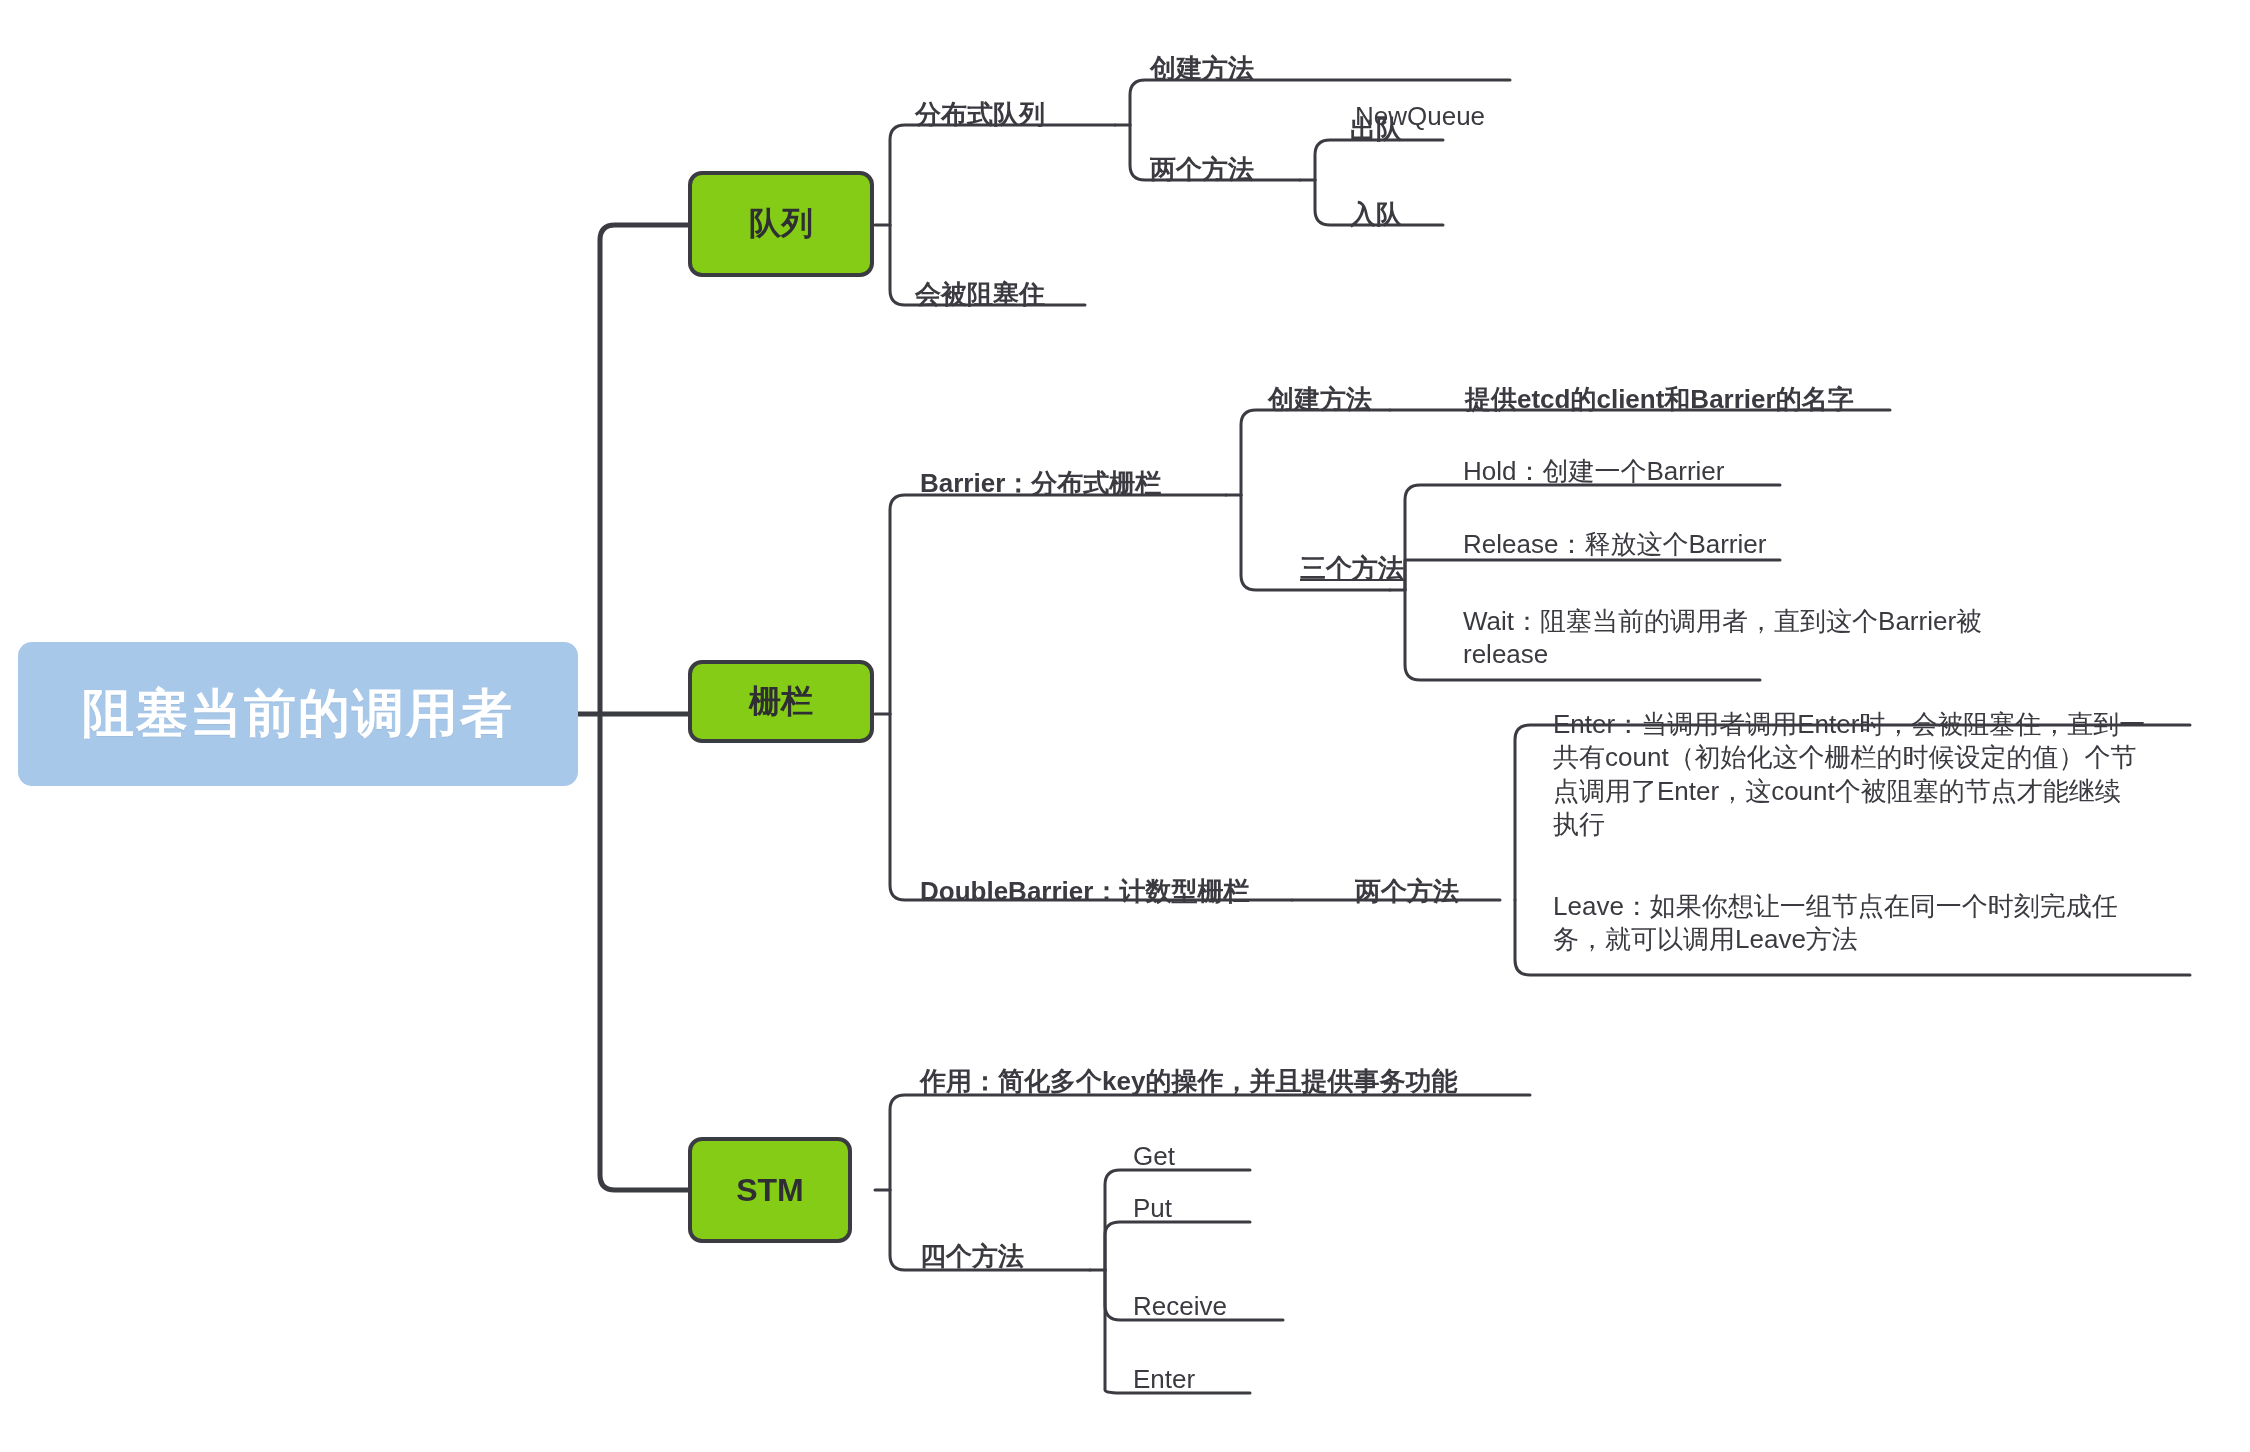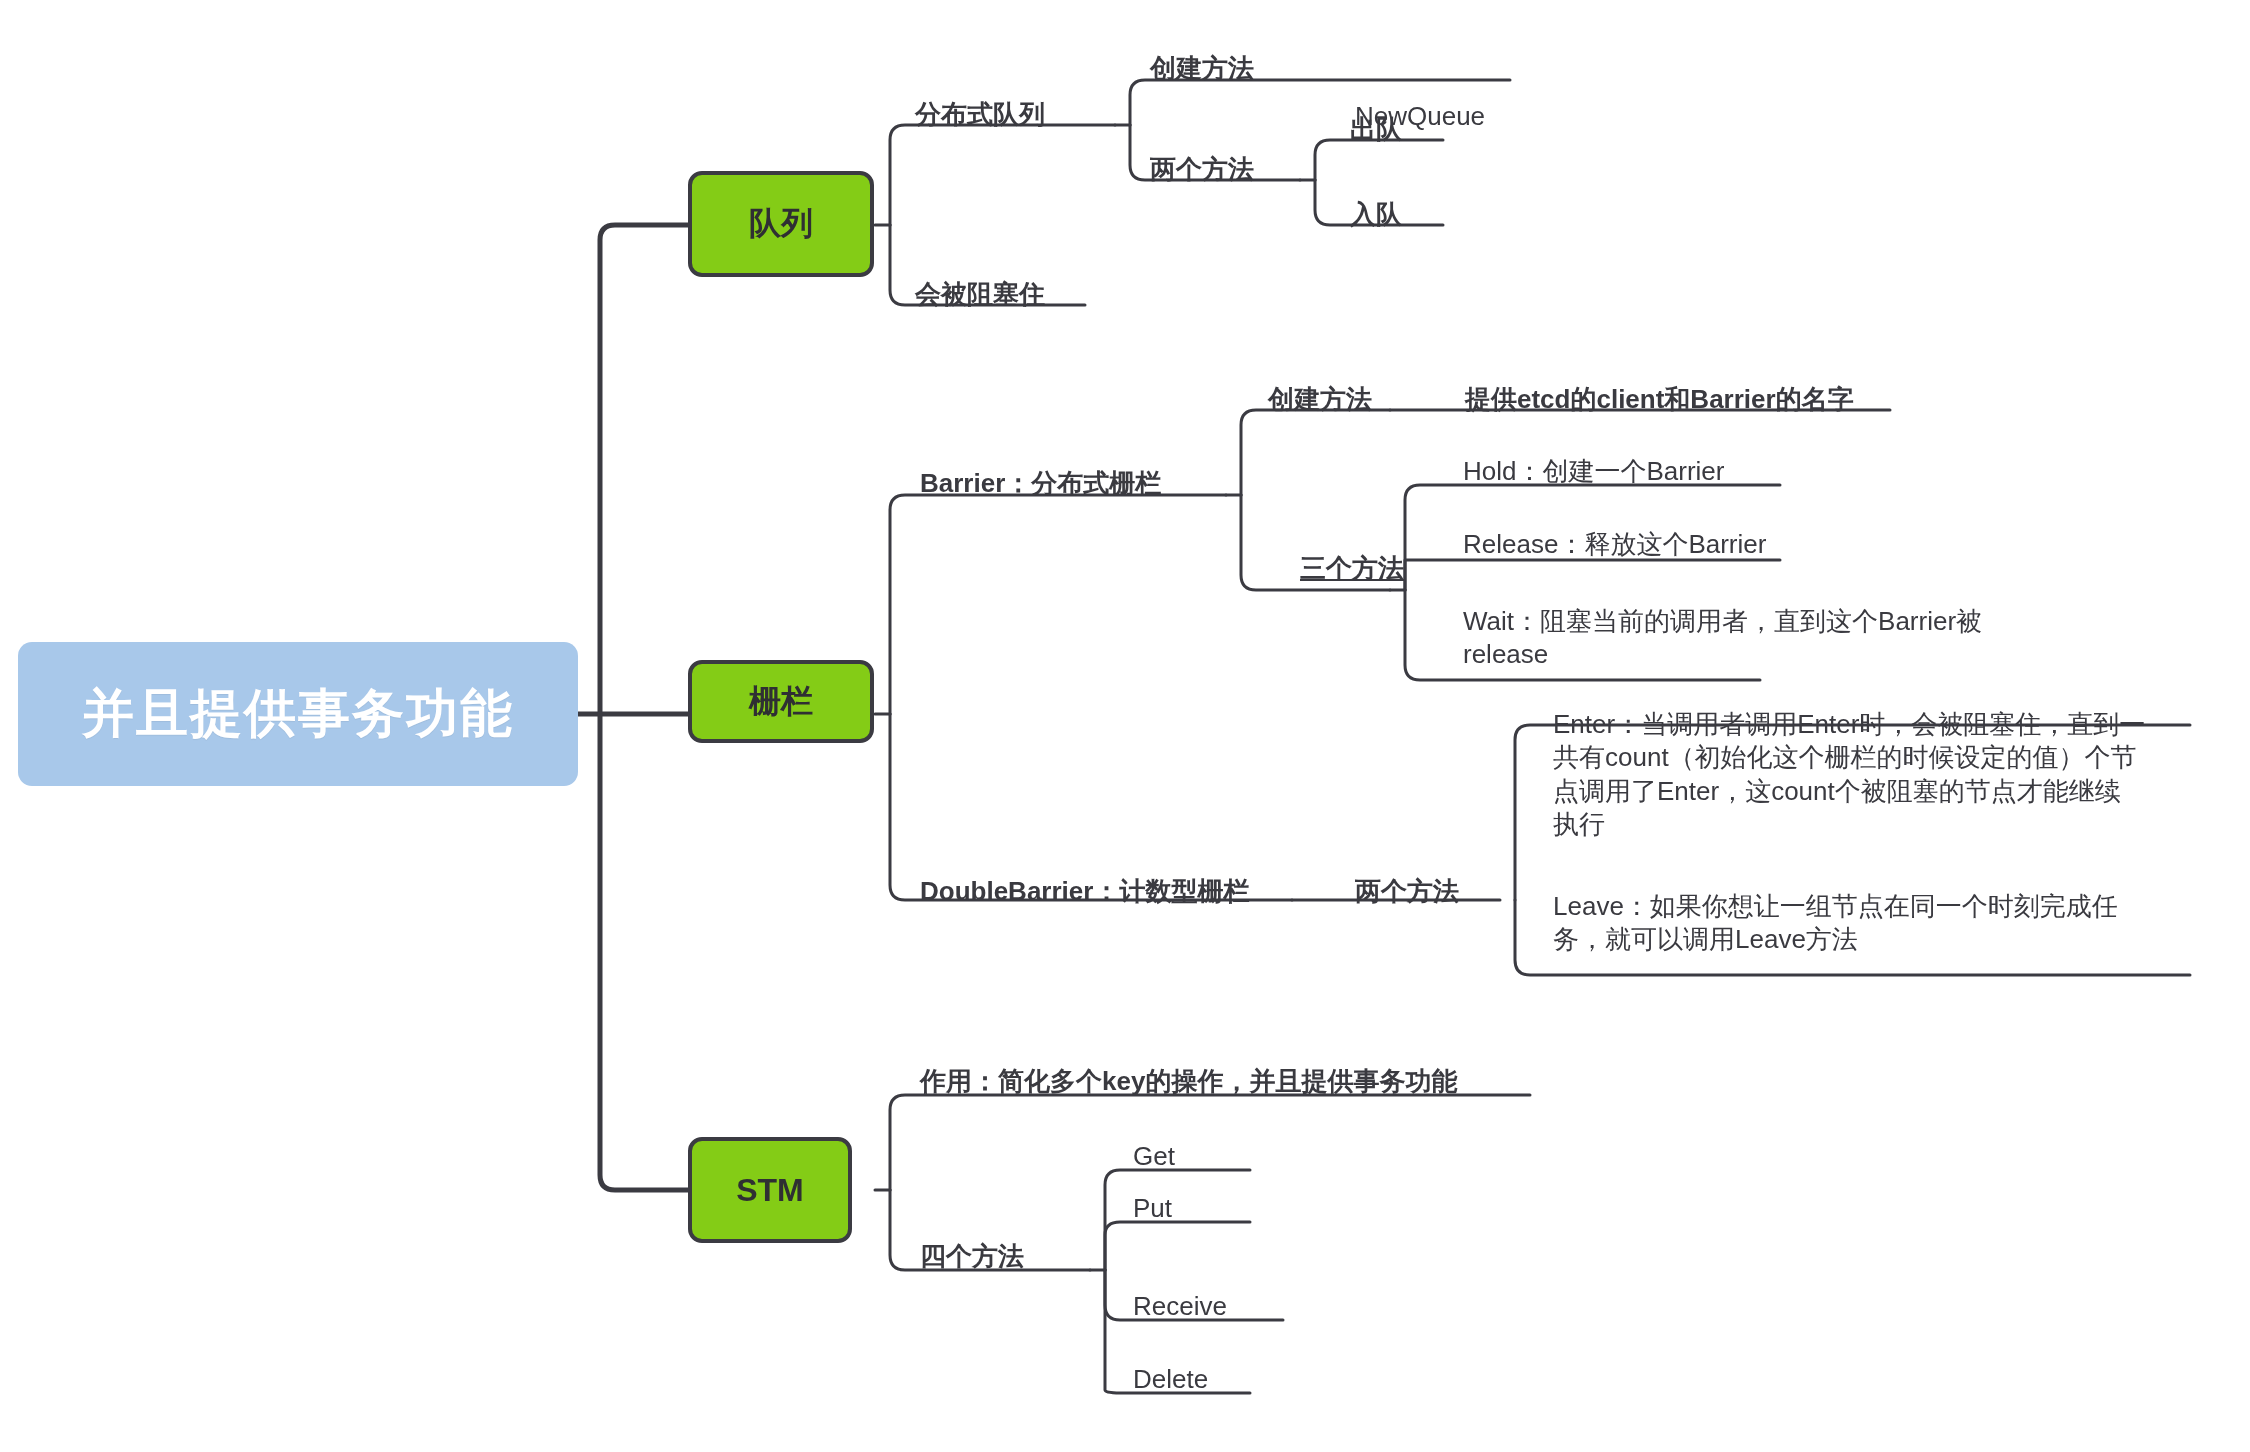--- a/index.html
+++ b/index.html
@@ -127,21 +127,21 @@
     <path d="M 890 1190 L 890 1110 Q 890 1095 905 1095 L 1530 1095"></path>
     <path d="M 890 1190 L 890 1255 Q 890 1270 905 1270 L 1090 1270"></path>
 
     <path d="M 1090 1270 L 1105 1270"></path>
     <path d="M 1105 1270 L 1105 1185 Q 1105 1170 1120 1170 L 1250 1170"></path>
     <path d="M 1105 1270 L 1105 1235 Q 1105 1222 1120 1222 L 1250 1222"></path>
     <path d="M 1105 1270 L 1105 1305 Q 1105 1320 1120 1320 L 1283 1320"></path>
     <path d="M 1105 1270 L 1105 1390 Q 1105 1393 1120 1393 L 1250 1393"></path>
   </svg>
 
-  <div class="node root" style="left:18px; top:642px; width:560px; height:144px;">并且提供事务功能</div>
+  <div class="node root" style="left:18px; top:642px; width:560px; height:144px;">阻塞当前的调用者</div>
 
   <div class="node lvl1" style="left:688px; top:171px; width:186px; height:106px;">队列</div>
   <div class="node lvl1" style="left:688px; top:660px; width:186px; height:83px;">栅栏</div>
   <div class="node lvl1" style="left:688px; top:1137px; width:164px; height:106px;">STM</div>
 
   <div class="node leaf bold" style="left:915px; top:98px;">分布式队列</div>
   <div class="node leaf bold" style="left:915px; top:278px;">会被阻塞住</div>
 
   <div class="node leaf bold" style="left:1150px; top:52px;">创建方法</div>
   <div class="node leaf" style="left:1355px; top:52px;margin-top:48px;">NewQueue</div>
@@ -171,15 +171,15 @@
 执行</div>
   <div class="node leaf" style="left:1553px; top:890px; width:700px;">Leave：如果你想让一组节点在同一个时刻完成任
 务，就可以调用Leave方法</div>
 
   <div class="node leaf bold" style="left:920px; top:1065px;">作用：简化多个key的操作，并且提供事务功能</div>
   <div class="node leaf bold" style="left:920px; top:1240px;">四个方法</div>
 
   <div class="node leaf" style="left:1133px; top:1140px;">Get</div>
   <div class="node leaf" style="left:1133px; top:1192px;">Put</div>
   <div class="node leaf" style="left:1133px; top:1290px;">Receive</div>
-  <div class="node leaf" style="left:1133px; top:1363px;">Delete</div>
+  <div class="node leaf" style="left:1133px; top:1363px;">Enter</div>
 
 </div>
 
 </body></html>

